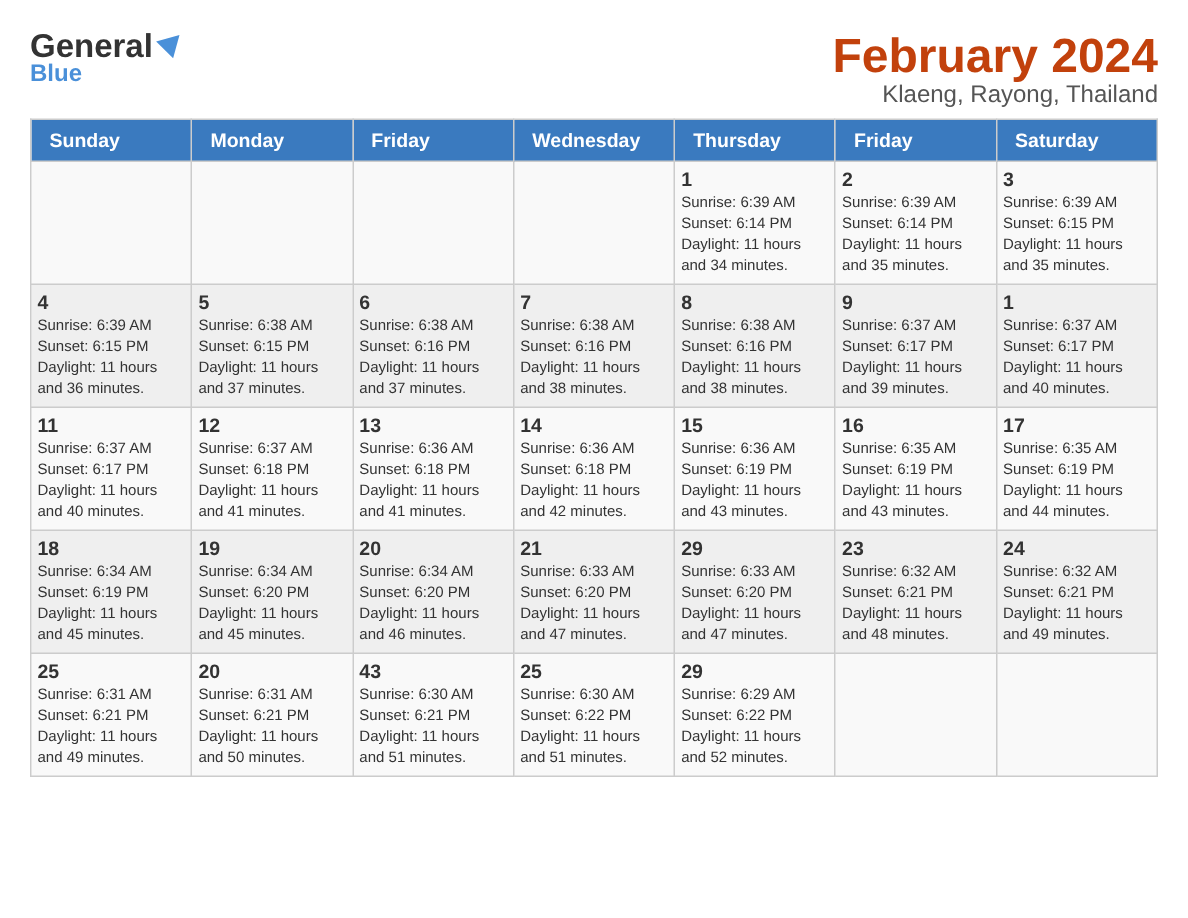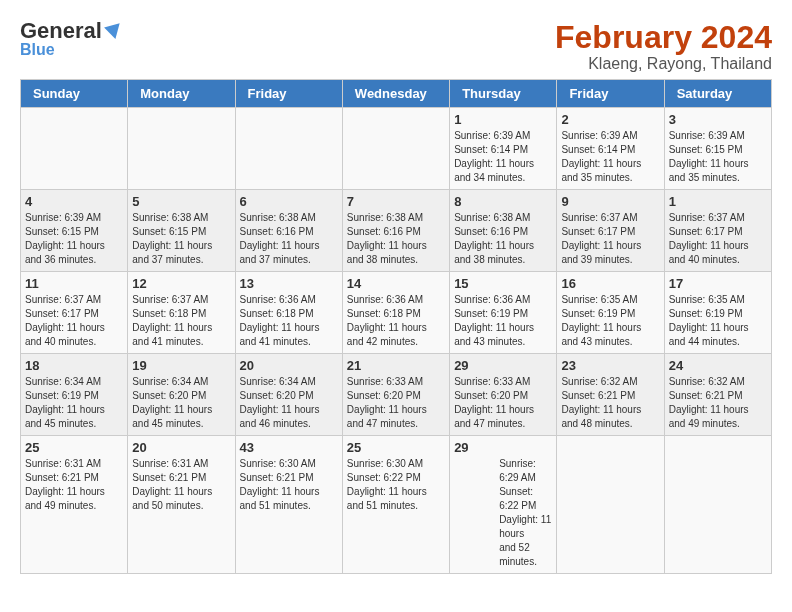--- a/index.html
+++ b/index.html
@@ -326,21 +326,21 @@
         </td>
         <td>
           <span class="day-number">25</span>
           <div class="day-info" style="white-space: pre-line;">Sunrise: 6:30 AM
 Sunset: 6:22 PM
 Daylight: 11 hours
 and 51 minutes.</div>
         </td>
         <td>
           <span class="day-number">29</span>
-          <div class="day-info" style="white-space: pre-line; margin-left: 45px;">Sunrise: 6:29 AM
+          <div class="day-info" style="white-space: pre-line;">Sunrise: 6:29 AM
 Sunset: 6:22 PM
 Daylight: 11 hours
 and 52 minutes.</div>
         </td>
         <td></td>
         <td></td>
       </tr>
     </tbody>
 </table>
 

